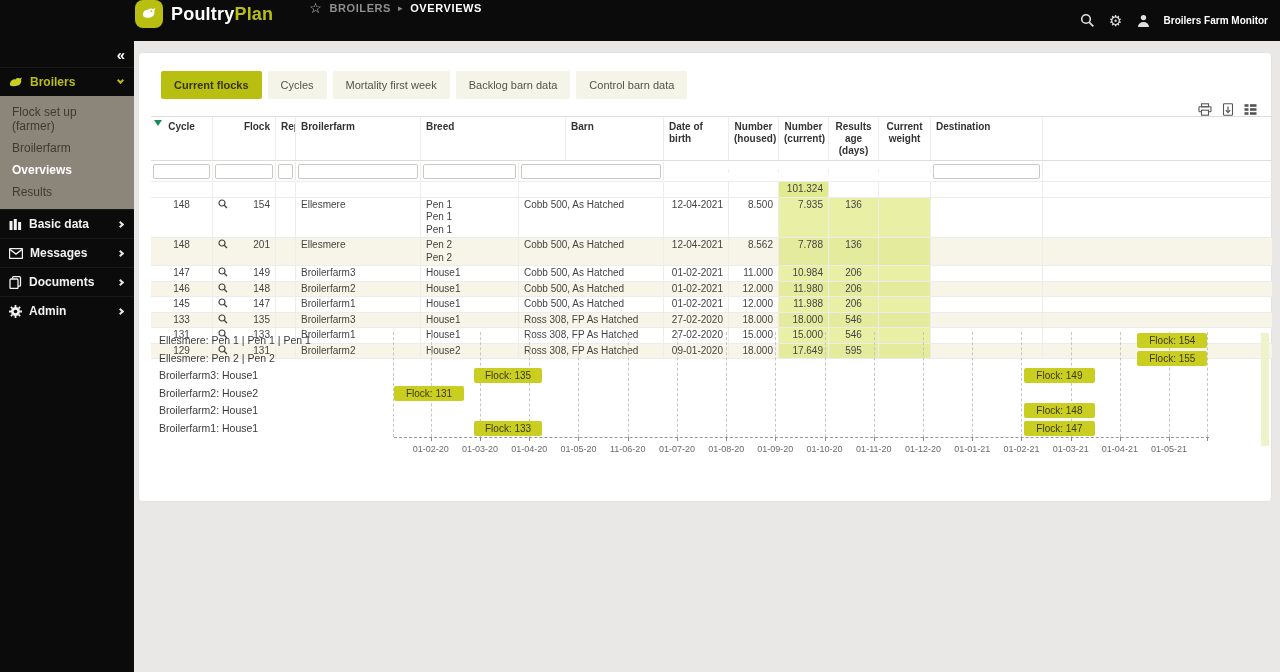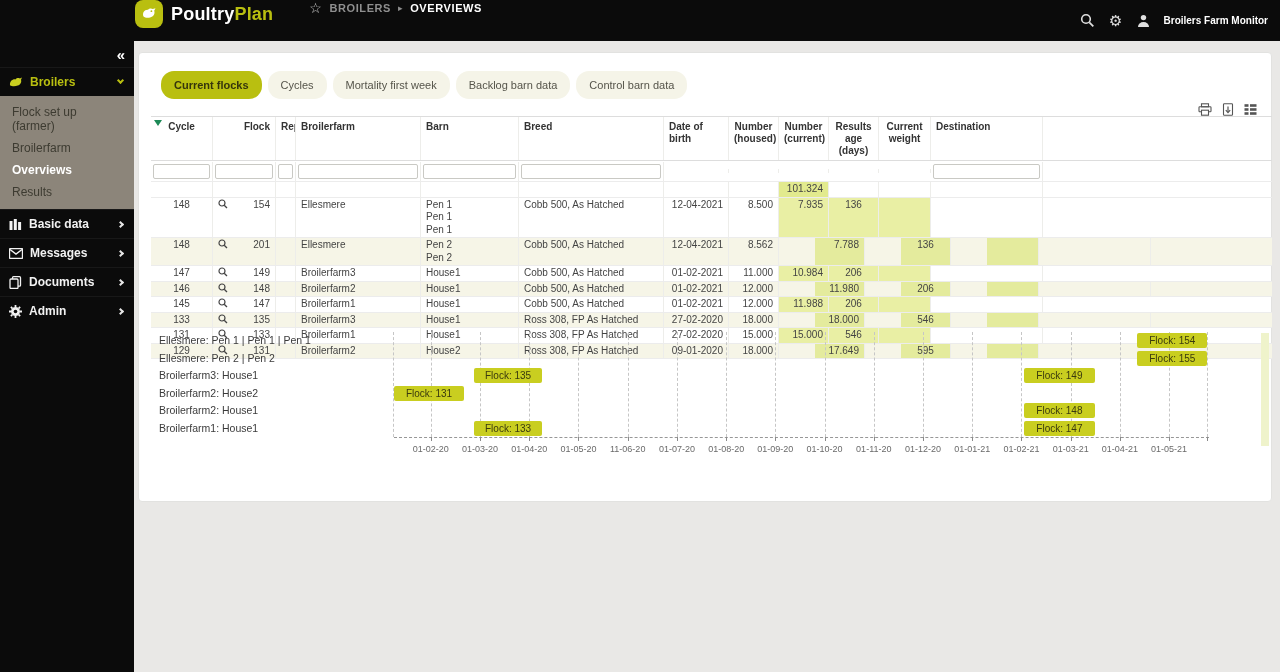--- a/index.html
+++ b/index.html
@@ -37,41 +37,41 @@
   .submenu-item { padding:4px 12px; font-size:12px; color:#3d3b31; line-height:14px; cursor:pointer; }
   .submenu-item.active { color:#ffffff; font-weight:bold; }
 
   
   .content { position:absolute; left:134px; top:41px; right:0; bottom:0; background:#e9e8e6; }
   .card { position:absolute; left:4px; top:11px; width:1134px; height:450px; background:#ffffff;
     border:1px solid #e2e2e0; border-radius:4px; }
 
   
   .tabs { position:absolute; left:22px; top:18px; display:flex; gap:6px; }
-  .tab { background:#f5f4e8; color:#55544a; font-size:11px; padding:8px 13px; border-radius:13px; cursor:pointer; white-space:nowrap; }
+  .tab { background:#f5f4e8; color:#55544a; font-size:11px; padding:8px 13px; border-radius:2px; cursor:pointer; white-space:nowrap; }
   .tab.active { background:#b9bf10; color:#35350c; font-weight:bold; }
 
   
   .table-tools { position:absolute; right:14px; top:50px; display:flex; gap:10px; }
   .tool { cursor:pointer; display:flex; align-items:center; }
 
   
   .grid { position:absolute; left:12px; top:63px; width:1121px; font-size:10px; color:#444; border-top:1px solid #ddd; }
   .tr { display:flex; align-items:stretch; border-bottom:1px solid #ececec; position:relative; }
   .td, .th { padding:1px 5px; border-right:1px solid #ededea; overflow:hidden; line-height:12.5px; }
   .th { font-weight:bold; color:#333; padding-top:4px; padding-bottom:3px; line-height:12px; cursor:pointer; }
   .thead { border-bottom:1px solid #ddd; min-height:29px; }
   .c0{width:62px; text-align:center;} .c1{width:63px; text-align:right;} .c2{width:20px;}
   .c3{width:125px;} .c4{width:98px;} .c5{width:145px;} .c6{width:65px; text-align:right;}
   .c7{width:50px; text-align:right;} .c8{width:50px; text-align:right;} .c9{width:50px; text-align:center;}
   .c10{width:52px; text-align:right;} .c11{width:112px;} .c12{flex:1; border-right:none;}
   .th.c6{text-align:left;} .th.c7,.th.c8,.th.c9,.th.c10{text-align:center;}
   .hl { background:#e9efa4; }
   .tr.alt { background:#f6f5e7; }
-  .tr.alt .hl { background:#e4eb9d;margin-left:36px; }
+  .tr.alt .hl { background:#e4eb9d; }
   .filter-row { min-height:21px; align-items:center; }
   .filter-row .td { padding:2px 2px; }
   .filter-input { width:100%; height:15px; border:1px solid #c9c9c4; border-radius:2px; background:#fff; font-size:9px; padding:0 3px; outline:none; }
   .total-row { min-height:14px; }
   .total-row .hl-total { background:#e2ea8e; font-weight:normal; }
   .sort-caret { position:absolute; left:3px; top:3px; width:0; height:0;
     border-left:4px solid transparent; border-right:4px solid transparent; border-top:6px solid #1d8a57; cursor:pointer; }
   .mag-wrap { float:left; margin-top:0px; cursor:pointer; }
   .pre { white-space:pre-line; }
   .tr.datarow { cursor:pointer; }
@@ -232,22 +232,22 @@
       </span>
     </div>
 
     <div class="grid">
       <div class="tr thead">
         <span class="sort-caret"></span>
         <div class="th c0">Cycle</div>
         <div class="th c1">Flock</div>
         <div class="th c2">Rep</div>
         <div class="th c3">Broilerfarm</div>
+        <div class="th c5">Breed</div>
         <div class="th c4">Barn</div>
-        <div class="th c5">Breed</div>
         <div class="th c6">Date of birth</div>
         <div class="th c7">Number (housed)</div>
         <div class="th c8">Number (current)</div>
         <div class="th c9">Results age (days)</div>
         <div class="th c10">Current weight</div>
         <div class="th c11">Destination</div>
         <div class="th c12"></div>
       </div>
 
       <div class="tr filter-row">

